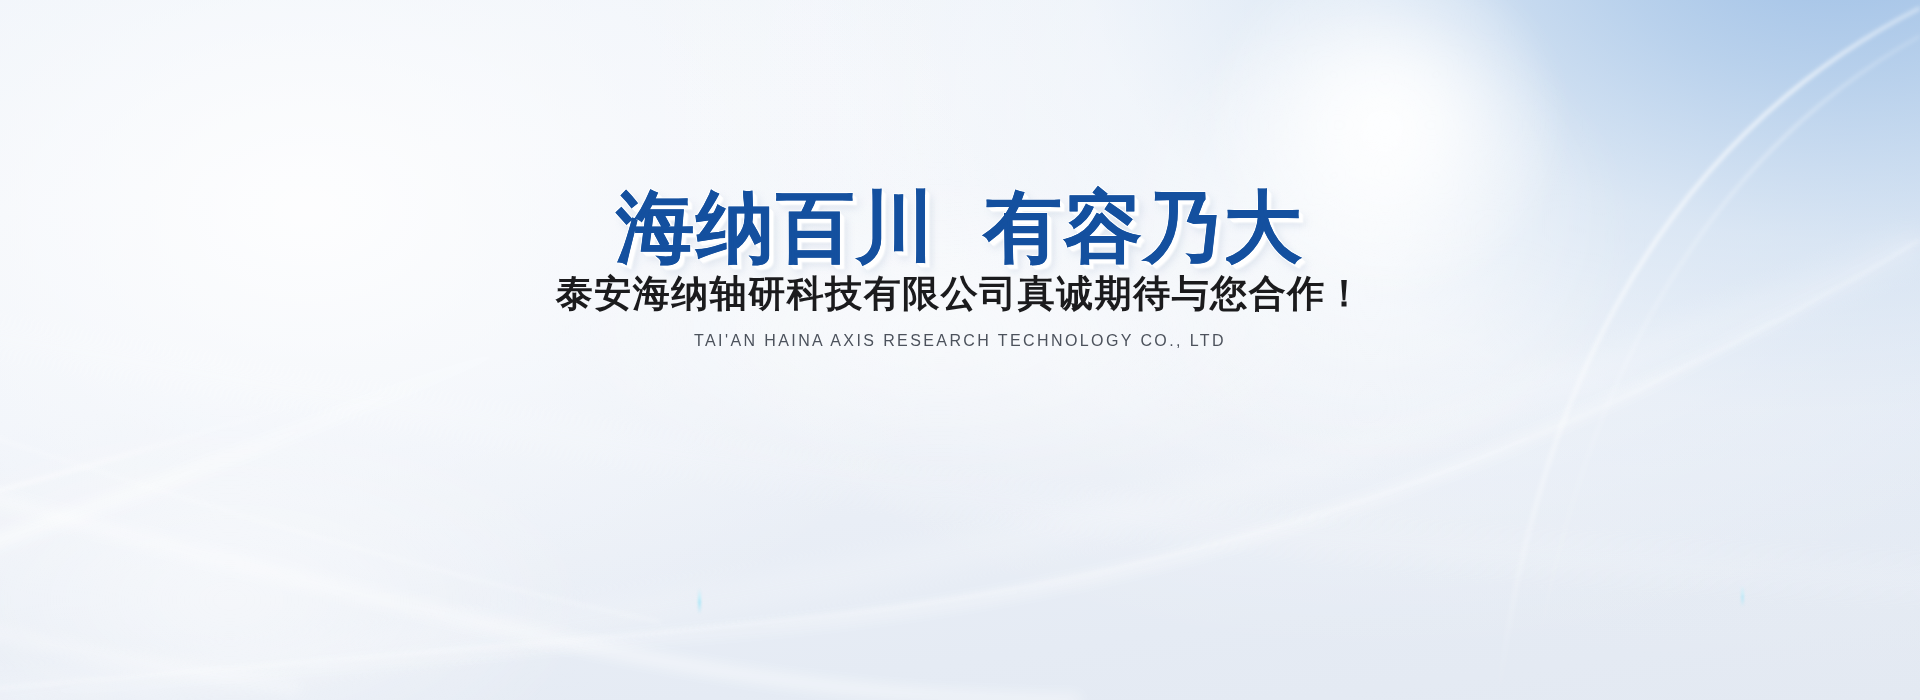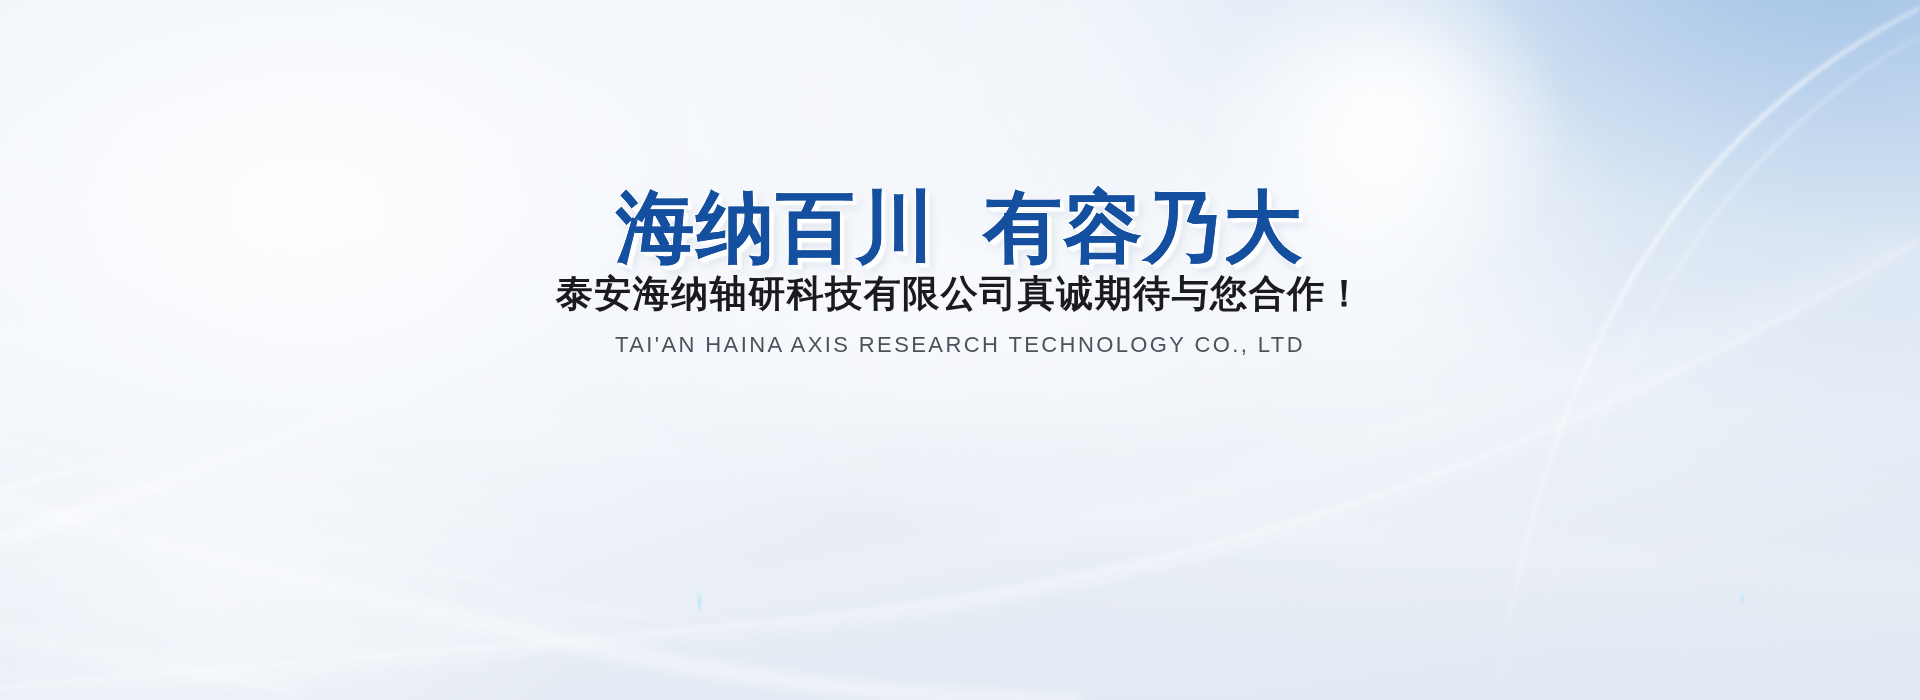--- a/index.html
+++ b/index.html
@@ -157,21 +157,21 @@
   #subtitle-cn {
     font-size: 37px;
     font-weight: 700;
     color: #1b1b1d;
     letter-spacing: 1.5px;
     white-space: pre;
   }
 
   #subtitle-en {
     margin-top: 13px;
-    font-size: 22px;
+    font-size: 16px;
     font-weight: 400;
     color: #4c525c;
     letter-spacing: 2.4px;
     white-space: pre;
   }
 </style>
 </head>
 <body>
 
 <div id="banner">

